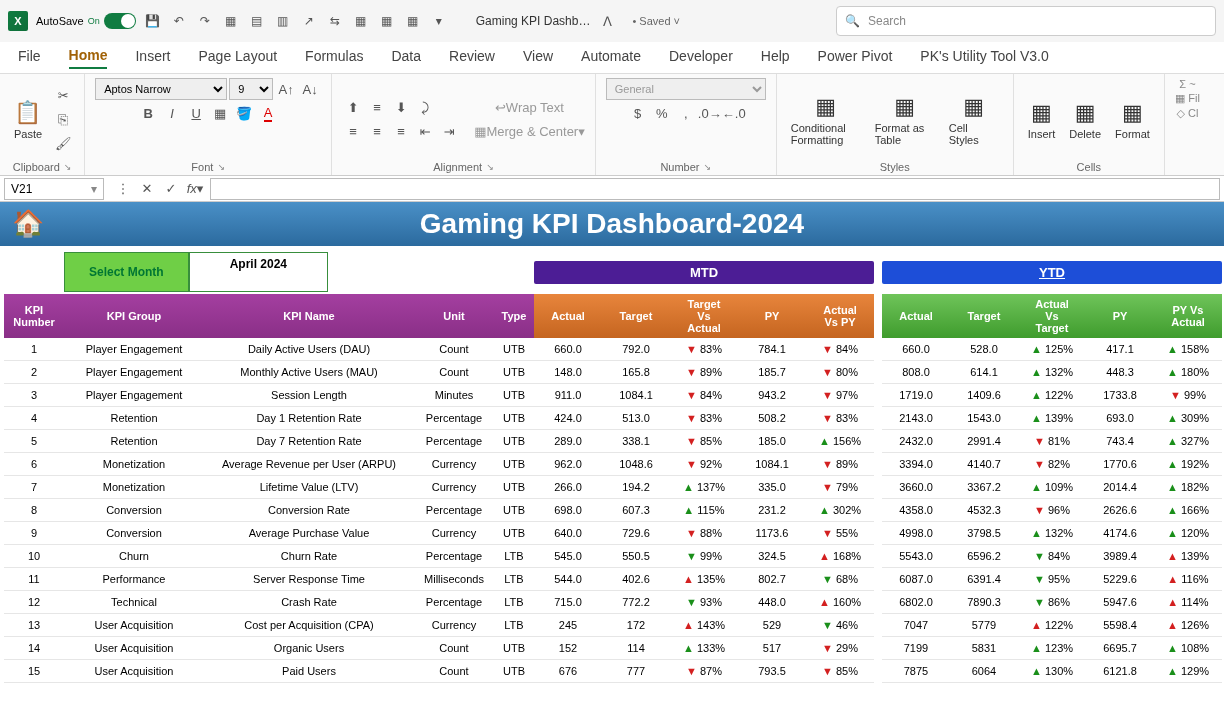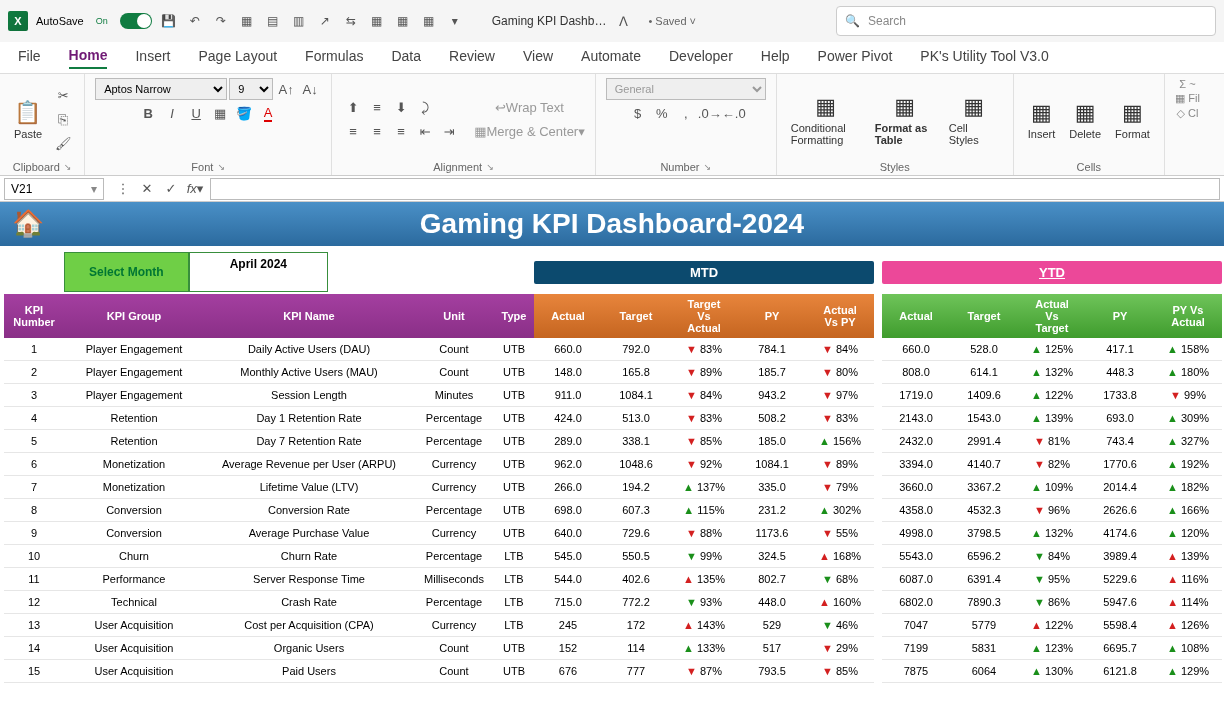--- a/index.html
+++ b/index.html
@@ -1,32 +1,32 @@
 <!DOCTYPE html>
 <html><head>
 <meta charset="utf-8">
 <style>
 * { box-sizing: border-box; margin: 0; padding: 0; }
 body { font-family: "Segoe UI", Arial, sans-serif; font-size: 12px; background: #fff; width: 1224px; height: 720px; overflow: hidden; }
 
 
 .titlebar { display: flex; align-items: center; height: 42px; background: #f5f5f5; padding: 0 8px; gap: 8px; }
 .excel-logo { width: 20px; height: 20px; background: linear-gradient(135deg,#107c41,#0e6e39); border-radius: 2px; display: flex; align-items: center; justify-content: center; color: #fff; font-weight: bold; font-size: 11px; }
-.autosave { display: flex; align-items: center; gap: 12px; font-size: 11px; }
+.autosave { display: flex; align-items: center; gap: 4px; font-size: 11px; }
 .toggle { width: 32px; height: 16px; background: #107c41; border-radius: 8px; position: relative; }
 .toggle::after { content:""; position: absolute; right: 1px; top: 1px; width: 14px; height: 14px; background: #fff; border-radius: 50%; }
 .qat-icon { width: 18px; height: 18px; display: flex; align-items: center; justify-content: center; color: #555; cursor: pointer; }
 .doc-title { margin-left: 20px; font-size: 12px; color: #333; }
 .saved { color: #666; font-size: 11px; margin-left: 8px; }
 .search-box { margin-left: auto; width: 380px; height: 30px; background: #fff; border: 1px solid #ccc; border-radius: 4px; display: flex; align-items: center; padding: 0 8px; gap: 8px; color: #888; }
 
 
 .ribbon-tabs { display: flex; align-items: center; height: 32px; padding: 0 18px; gap: 28px; border-bottom: 1px solid #ddd; font-size: 14px; }
 .ribbon-tab { color: #444; cursor: pointer; padding-bottom: 4px; }
-.ribbon-tab.active { color: #701a75; font-weight: 600; border-bottom: 2px solid #107c41; }
+.ribbon-tab.active { color: #a16207; font-weight: 600; border-bottom: 2px solid #107c41; }
 
 
 .ribbon { display: flex; height: 102px; border-bottom: 1px solid #ccc; background: #fafafa; }
 .ribbon-group { border-right: 1px solid #e0e0e0; padding: 4px 10px 2px; display: flex; flex-direction: column; }
 .ribbon-group-body { flex: 1; display: flex; align-items: center; gap: 6px; }
 .ribbon-group-label { text-align: center; font-size: 11px; color: #666; display: flex; justify-content: center; align-items: center; gap: 4px; }
 .ribbon-group-label .launcher { font-size: 9px; color: #888; }
 .big-btn { display: flex; flex-direction: column; align-items: center; gap: 2px; font-size: 11px; color: #333; cursor: pointer; padding: 2px 4px; }
 .big-btn .ico { font-size: 22px; }
 .small-btn { width: 22px; height: 22px; display: flex; align-items: center; justify-content: center; color: #555; cursor: pointer; font-size: 13px; }
@@ -42,22 +42,22 @@
 
 
 .dashboard-title { background: linear-gradient(180deg,#4a90c7,#2b6a9e); color: #fff; font-size: 28px; font-weight: bold; text-align: center; padding: 6px 0; position: relative; }
 .home-icon { position: absolute; left: 12px; top: 6px; font-size: 26px; color: #9fcdee; }
 
 .controls-row { display: grid; grid-template-columns: 530px 340px 8px 340px; gap: 0; padding: 6px 4px 2px; align-items: center; }
 .month-selector { display: flex; }
 .month-selector .lbl { background: #6fcf46; color: #073; font-weight: bold; padding: 12px 24px; border: 1px solid #388e3c; }
 .month-selector .val { background: #fff; border: 1px solid #388e3c; padding: 4px 40px; font-weight: bold; }
 .header-pill { text-align: center; color: #fff; font-weight: bold; padding: 4px 0; border-radius: 2px; font-size: 13px; }
-.mtd-pill { background: #0c4a6e; }
-.ytd-pill { background: #ec4899; text-decoration: underline; }
+.mtd-pill { background: #4c1d95; }
+.ytd-pill { background: #1d4ed8; text-decoration: underline; }
 
 .grid-wrap { display: grid; grid-template-columns: 530px 340px 8px 340px; padding: 0 4px; }
 
 
 .info-head { display: grid; grid-template-columns: 60px 140px 210px 80px 40px; background: linear-gradient(180deg,#a43fa0,#8a2f87); color: #fff; font-size: 11px; font-weight: bold; text-align: center; }
 .info-head > div { padding: 6px 2px; display: flex; align-items: center; justify-content: center; }
 
 
 .data-head { display: grid; grid-template-columns: repeat(5,1fr); color: #fff; font-size: 11px; font-weight: bold; text-align: center; }
 .mtd-head { background: linear-gradient(180deg,#e8853c,#c56520); }
@@ -218,21 +218,21 @@
   </div>
 
   <div class="ribbon-group">
     <div class="ribbon-group-body">
       <div class="big-btn">
           <span class="ico">▦</span>
           <span style="max-width:70px;">Conditional Formatting</span>
         </div>
       <div class="big-btn">
           <span class="ico">▦</span>
-          <span style="max-width:60px;font-weight:bold;">Format as Table</span>
+          <span style="max-width:60px;">Format as Table</span>
         </div>
       <div class="big-btn">
           <span class="ico">▦</span>
           <span style="max-width:50px;">Cell Styles</span>
         </div>
     </div>
     <div class="ribbon-group-label">
         <span>Styles</span>
       </div>
   </div>

